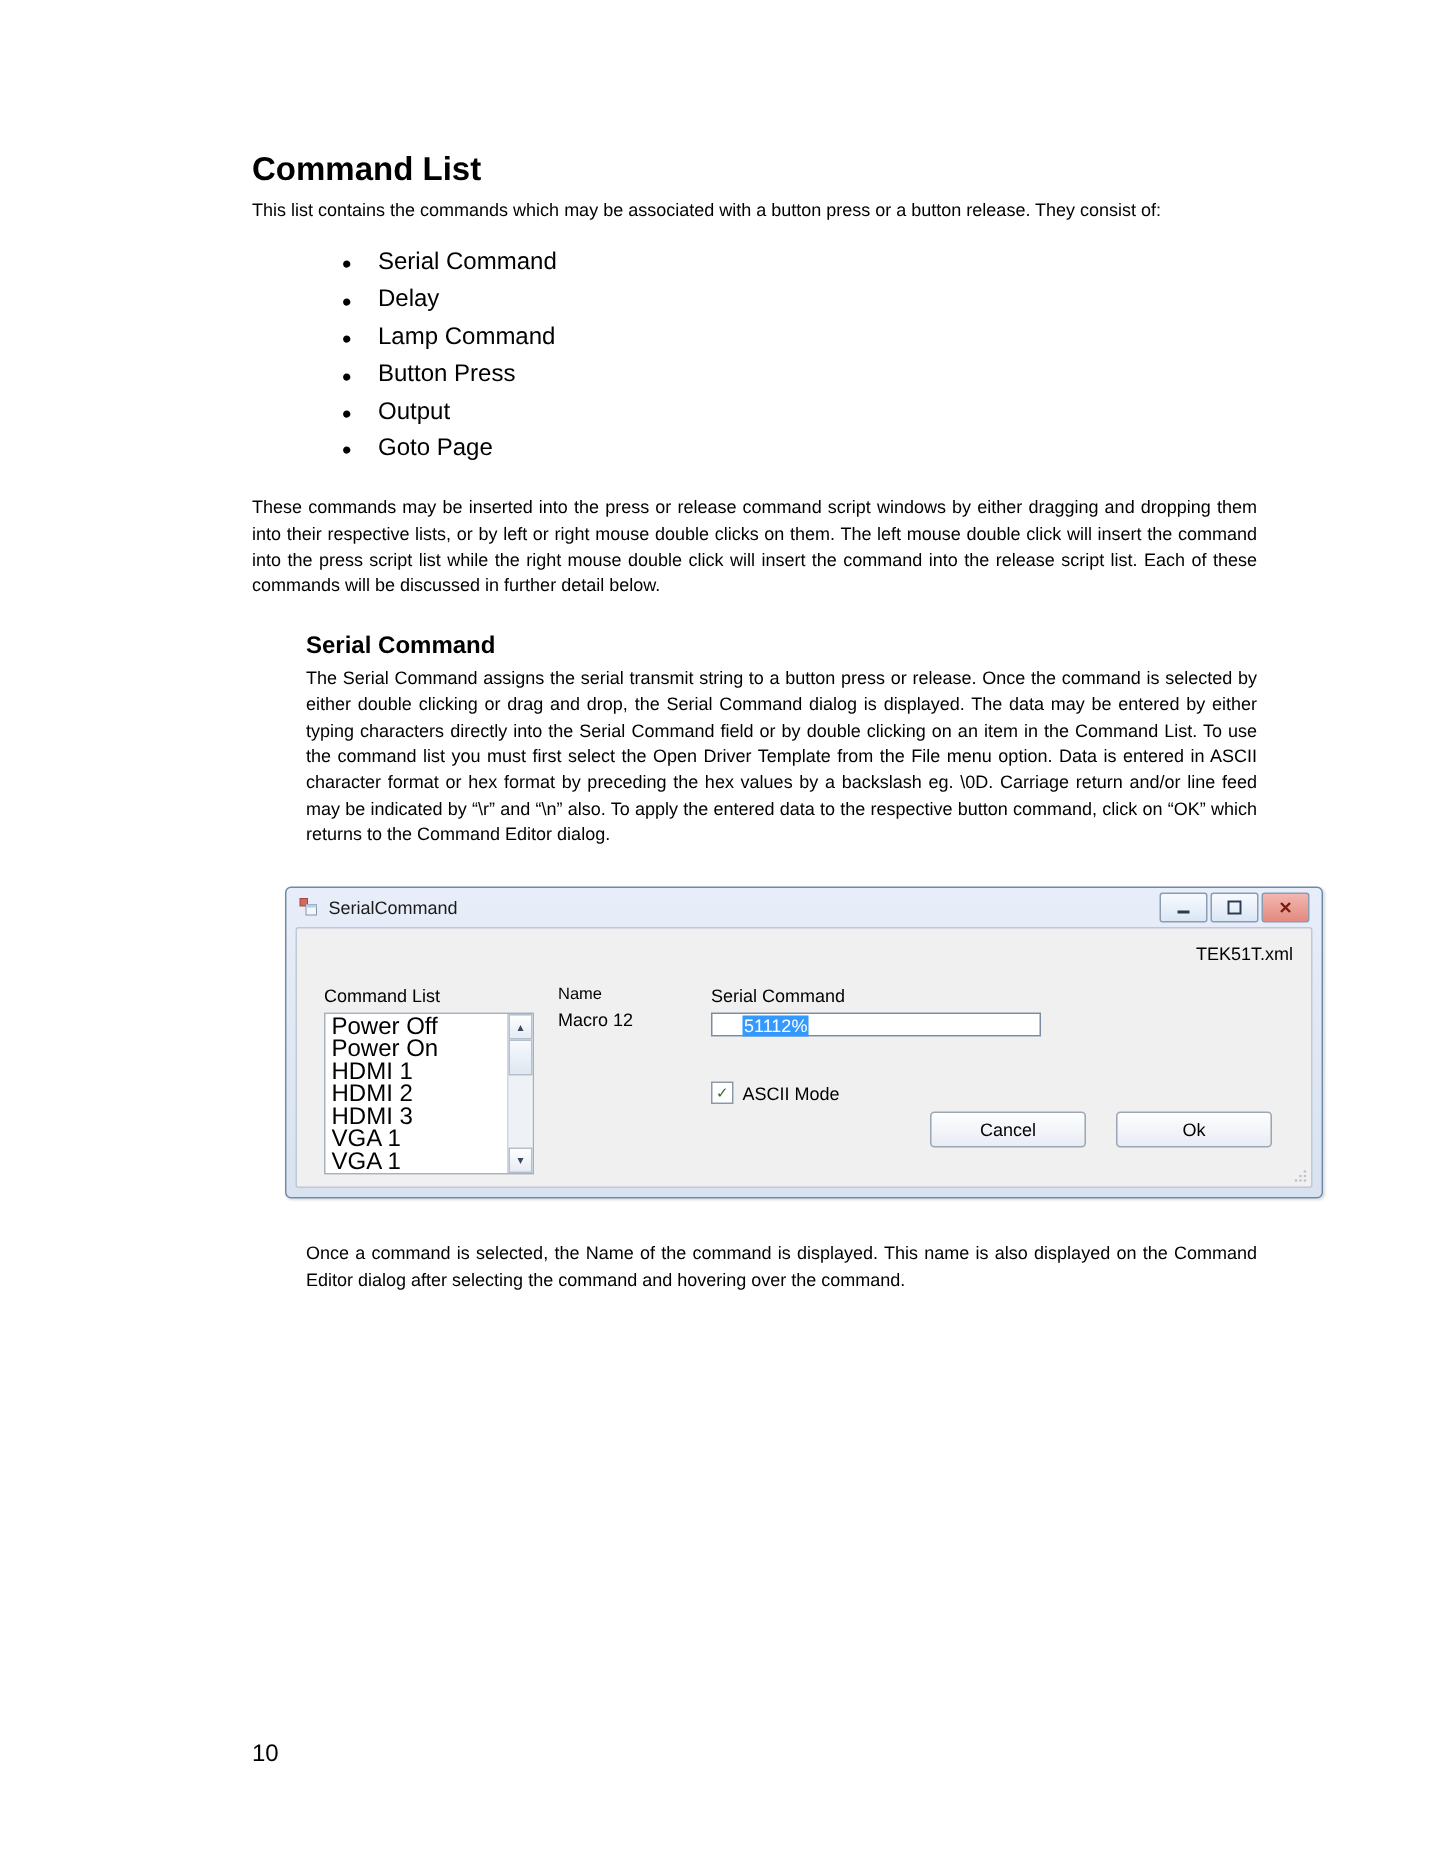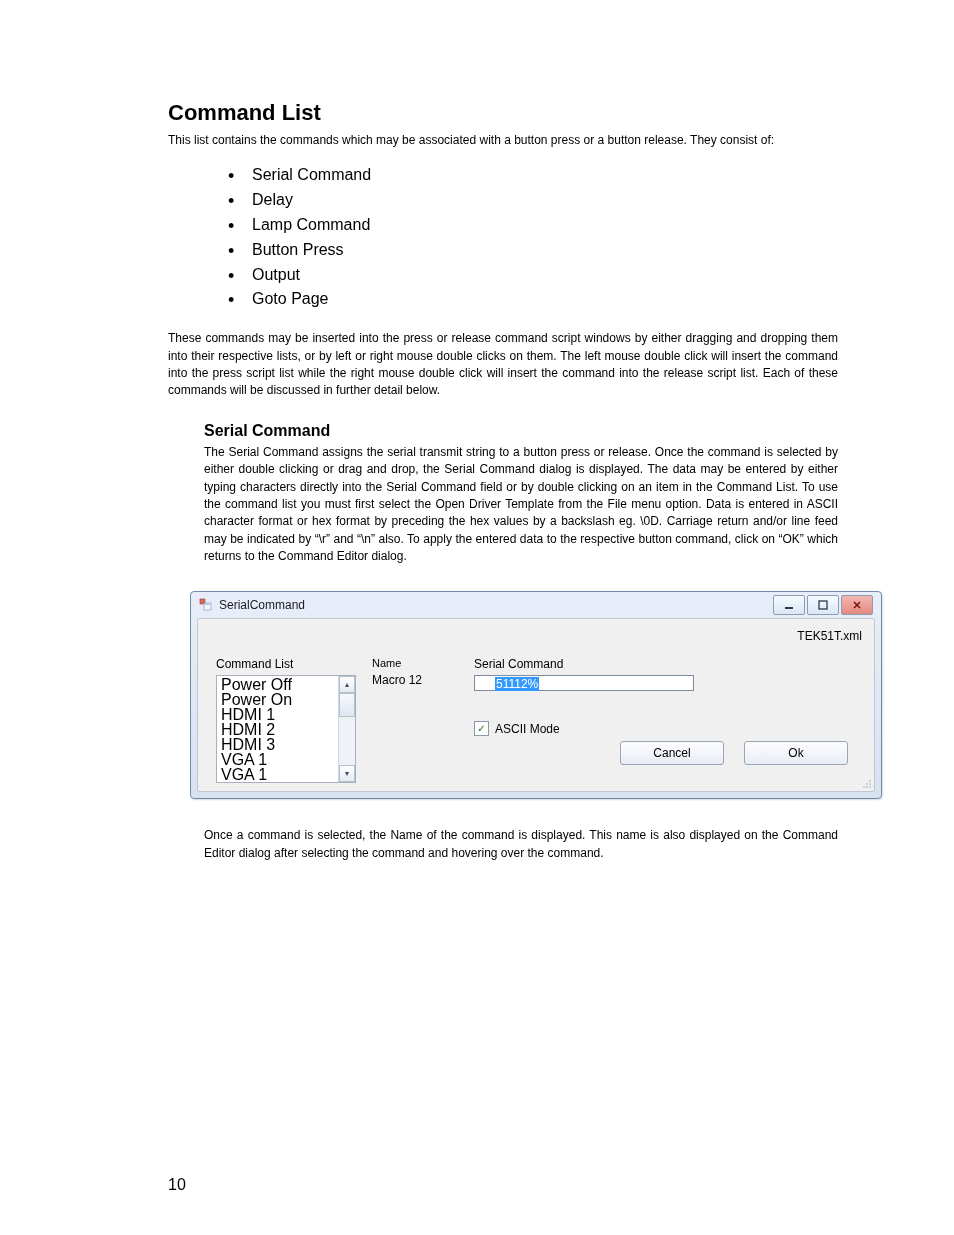--- a/index.html
+++ b/index.html
@@ -214,21 +214,21 @@
   .after-dialog {
     margin: 28px 0 0 36px;
     font-size:12px;
     line-height:1.45;
     text-align:justify;
   }
 
   .page-number {
     position:absolute;
     left: 168px;
-    bottom: 41px;
+    bottom: 56px;
     font-size:16px;
     text-align:center;
   }
 </style>
 </head>
 <body>
 
 <div class="page">
 
   <h2 class="section-heading">Command List</h2>

